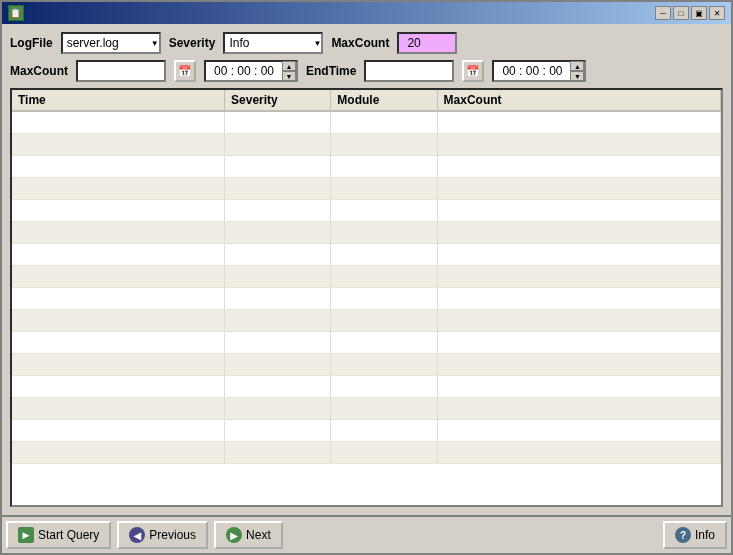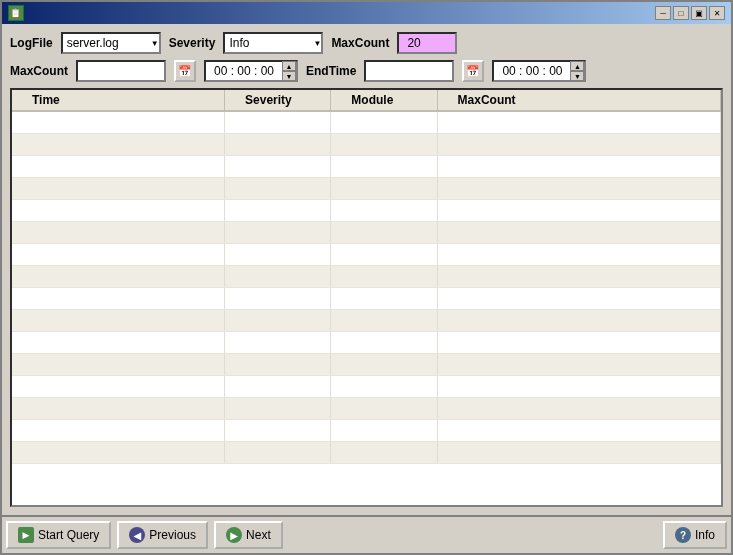--- a/index.html
+++ b/index.html
@@ -183,21 +183,21 @@
     }
     .logs-table {
       width: 100%;
       border-collapse: collapse;
       table-layout: fixed;
     }
     .logs-table th {
       background: #e8e4d8;
       border-right: 1px solid #c0bdb5;
       border-bottom: 2px solid #c0bdb5;
-      padding: 3px 20px;
+      padding: 3px 6px;
       text-align: left;
       font-weight: bold;
       font-size: 12px;
       position: sticky;
       top: 0;
     }
     .logs-table td {
       border-right: 1px solid #e0ddd5;
       border-bottom: 1px solid #e8e4d8;
       padding: 2px 6px;

